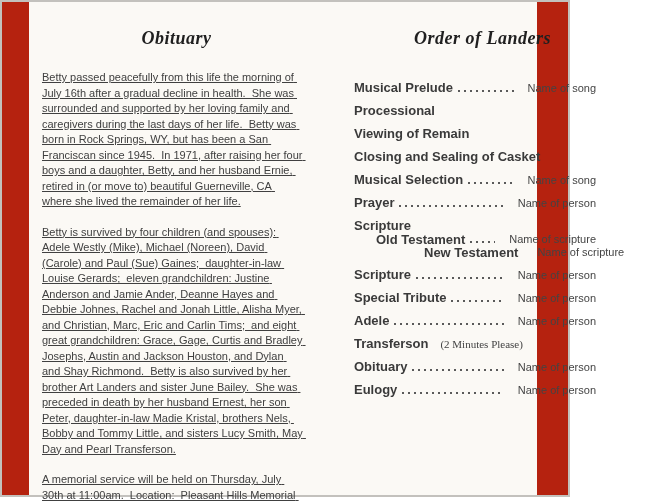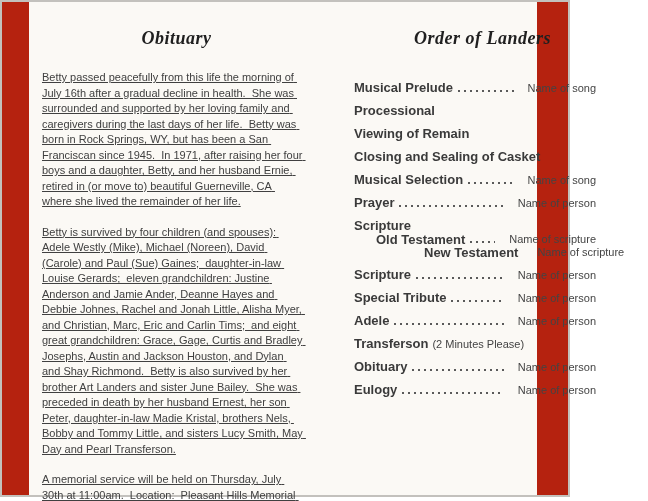--- a/index.html
+++ b/index.html
@@ -38,21 +38,21 @@
     font-size: 11px; line-height: 15.5px; color: #404040;
   }
   .obit-body p { margin: 0 0 15px 0; white-space: pre-wrap; text-decoration: underline; }
 
   .os-list { margin: 32px 0 0 30px; width: 242px; }
   .os-row { display: flex; align-items: flex-end; margin-bottom: 9px; line-height: 14px; }
   .os-row.group { margin-bottom: 0; }
   .os-row.sub { margin-left: 22px; margin-bottom: 0; line-height: 13px; align-items: flex-end; }
   .os-row.sub-last { margin-bottom: 9px; padding-left: 48px; }
   .os-label { font-weight: bold; font-size: 13px; color: #3a3a3a; white-space: nowrap; }
-  .os-note { font-size: 11px; color: #434343; margin-left: 4px; white-space: nowrap; }
+  .os-note { font-size: 11px; color: #434343; margin-left: 12px; white-space: nowrap; font-family: Liberation Serif, serif; }
   .os-dots {
     flex: 1 1 auto; height: 3px; margin: 0 0 2px 5px;
     background-image: radial-gradient(circle at 1px 1px, #5a5a5a 1px, rgba(0,0,0,0) 1.2px);
     background-size: 6px 3px; background-repeat: repeat-x; background-position: left bottom;
   }
   .os-value {
     flex: 0 0 auto; min-width: 68px; padding-left: 14px;
     font-size: 11px; color: #444444; white-space: nowrap;
   }
 </style>

